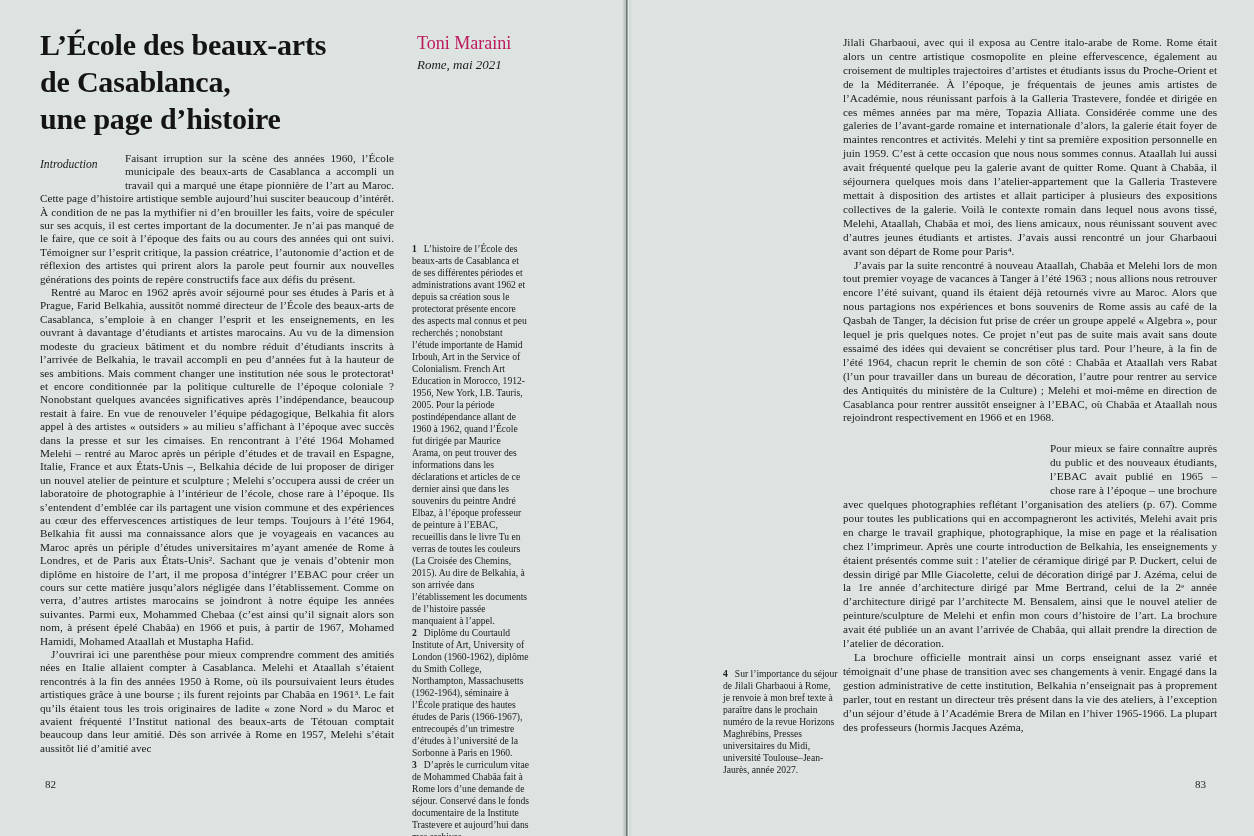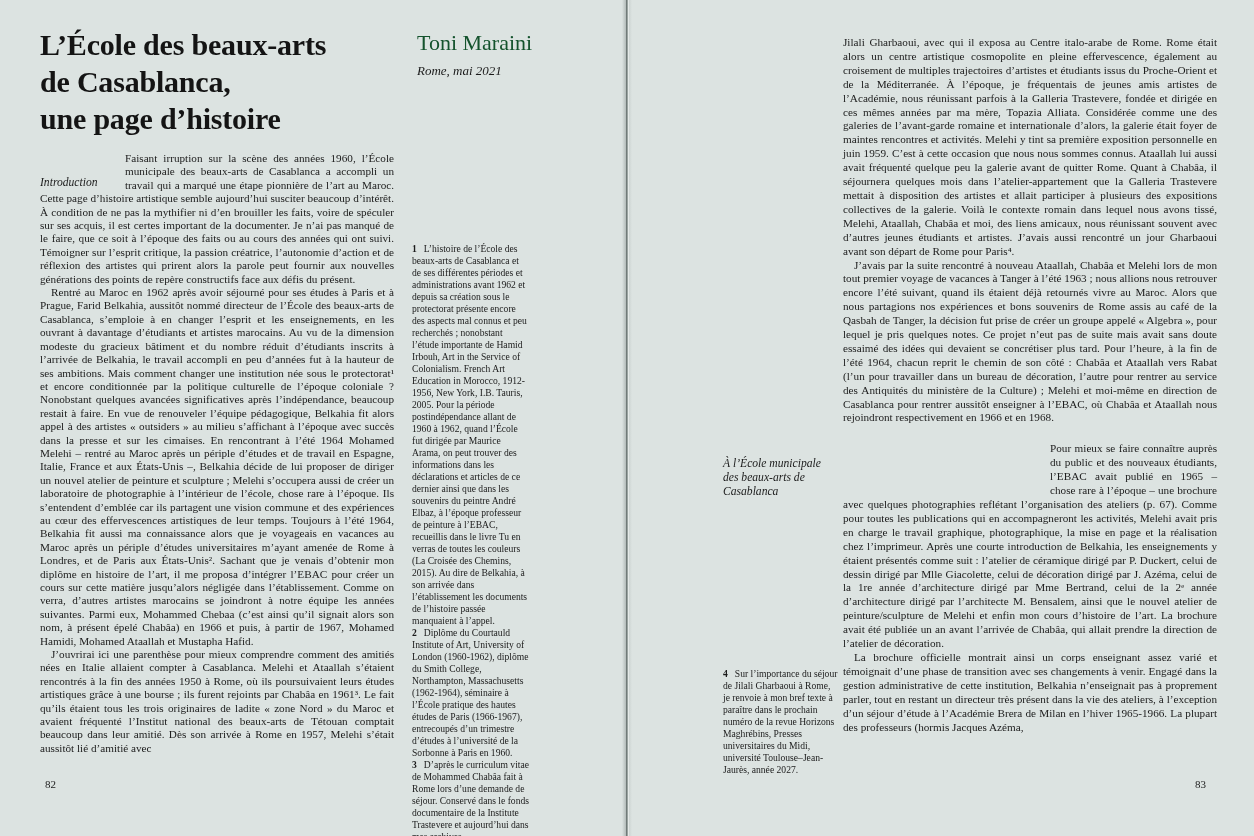--- a/index.html
+++ b/index.html
@@ -22,33 +22,33 @@
       rgba(80,92,90,0.10) 72%, rgba(80,92,90,0) 100%);
   }
 
   
   .title{
     position:absolute;left:40px;top:26px;width:370px;margin:0;
     font-size:30px;line-height:37px;font-weight:700;
     letter-spacing:-0.2px;white-space:pre-line;color:#141414;
   }
   .author-block{position:absolute;left:417px;top:33px;width:180px;}
-  .author{font-size:22px;line-height:20px;color:#14532d;}
-  .author-sub{font-size:13px;line-height:17px;font-style:italic;margin-top:9px;}
+  .author{font-size:18px;line-height:20px;color:#be185d;}
+  .author-sub{font-size:13px;line-height:17px;font-style:italic;margin-top:3px;}
 
   .main-col{position:absolute;}
   .main-col-left{left:40px;top:152px;width:354px;}
   .body-para{
     margin:0;font-size:11.2px;line-height:13.4px;
     text-align:justify;hyphens:auto;-webkit-hyphens:auto;
   }
   .body-para.indent{text-indent:11px;}
   .intro-block{position:relative;}
   .intro-label{
-    position:absolute;left:0;top:24px;font-style:italic;
+    position:absolute;left:0;top:6px;font-style:italic;
     font-size:11.6px;line-height:13px;
   }
   .label-spacer{float:left;width:85px;height:40px;}
 
   .notes-col{position:absolute;font-size:9.6px;line-height:12px;text-align:left;}
   .notes-col-left{left:412px;top:243px;width:118px;}
   .note{margin:0;}
   .note-num{font-weight:700;padding-right:7px;}
 
   .page-num{position:absolute;top:778px;font-size:11px;line-height:12px;}
@@ -101,22 +101,20 @@
     <div class="page-num page-num-left">82</div>
   </section>
 
   <section class="page page-right">
 
     <div class="main-col main-col-right">
       <p class="body-para">Jilali Gharbaoui, avec qui il exposa au Centre italo-arabe de Rome. Rome était alors un centre artistique cosmopolite en pleine effervescence, également au croisement de multiples trajectoires d’artistes et étudiants issus du Proche-Orient et de la Méditerranée. À l’époque, je fréquentais de jeunes amis artistes de l’Académie, nous réunissant parfois à la Galleria Trastevere, fondée et dirigée en ces mêmes années par ma mère, Topazia Alliata. Considérée comme une des galeries de l’avant-garde romaine et internationale d’alors, la galerie était foyer de maintes rencontres et activités. Melehi y tint sa première exposition personnelle en juin 1959. C’est à cette occasion que nous nous sommes connus. Ataallah lui aussi avait fréquenté quelque peu la galerie avant de quitter Rome. Quant à Chabâa, il séjournera quelques mois dans l’atelier-appartement que la Galleria Trastevere mettait à disposition des artistes et allait participer à plusieurs des expositions collectives de la galerie. Voilà le contexte romain dans lequel nous avons tissé, Melehi, Ataallah, Chabâa et moi, des liens amicaux, nous réunissant souvent avec d’autres jeunes étudiants et artistes. J’avais aussi rencontré un jour Gharbaoui avant son départ de Rome pour Paris⁴.</p>
       <p class="body-para indent">J’avais par la suite rencontré à nouveau Ataallah, Chabâa et Melehi lors de mon tout premier voyage de vacances à Tanger à l’été 1963 ; nous allions nous retrouver encore l’été suivant, quand ils étaient déjà retournés vivre au Maroc. Alors que nous partagions nos expériences et bons souvenirs de Rome assis au café de la Qasbah de Tanger, la décision fut prise de créer un groupe appelé « Algebra », pour lequel je pris quelques notes. Ce projet n’eut pas de suite mais avait sans doute essaimé des idées qui devaient se concrétiser plus tard. Pour l’heure, à la fin de l’été 1964, chacun reprit le chemin de son côté : Chabâa et Ataallah vers Rabat (l’un pour travailler dans un bureau de décoration, l’autre pour rentrer au service des Antiquités du ministère de la Culture) ; Melehi et moi-même en direction de Casablanca pour rentrer aussitôt enseigner à l’EBAC, où Chabâa et Ataallah nous rejoindront respectivement en 1966 et en 1968.</p>
 
       <div class="section-block">
-        <span class="margin-label">À l’École municipale
-des beaux-arts de Casablanca</span>
         <p class="body-para"><span class="label-spacer-right"></span><span>Pour mieux se faire connaître auprès du public et des nouveaux étudiants, l’EBAC avait publié en 1965 – chose rare à l’époque – une brochure avec quelques photographies reflétant l’organisation des ateliers (p. 67). Comme pour toutes les publications qui en accompagneront les activités, Melehi avait pris en charge le travail graphique, photographique, la mise en page et la réalisation chez l’imprimeur. Après une courte introduction de Belkahia, les enseignements y étaient présentés comme suit : l’atelier de céramique dirigé par P. Duckert, celui de dessin dirigé par Mlle Giacolette, celui de décoration dirigé par J. Azéma, celui de la 1re année d’architecture dirigé par Mme Bertrand, celui de la 2ᵉ année d’architecture dirigé par l’architecte M. Bensalem, ainsi que le nouvel atelier de peinture/sculpture de Melehi et enfin mon cours d’histoire de l’art. La brochure avait été publiée un an avant l’arrivée de Chabâa, qui allait prendre la direction de l’atelier de décoration.</span></p>
         <p class="body-para indent">La brochure officielle montrait ainsi un corps enseignant assez varié et témoignait d’une phase de transition avec ses changements à venir. Engagé dans la gestion administrative de cette institution, Belkahia n’enseignait pas à proprement parler, tout en restant un directeur très présent dans la vie des ateliers, à l’exception d’un séjour d’étude à l’Académie Brera de Milan en l’hiver 1965-1966. La plupart des professeurs (hormis Jacques Azéma,</p>
       </div>
     </div>
 
     <div class="notes-col notes-col-right">
       <p class="note"><b class="note-num">4</b><span class="note-text">Sur l’importance du séjour de Jilali Gharbaoui à Rome, je renvoie à mon bref texte à paraître dans le prochain numéro de la revue Horizons Maghrébins, Presses universitaires du Midi, université Toulouse–Jean-Jaurès, année 2027.</span></p>
     </div>
 
     <div class="page-num page-num-right">83</div>

